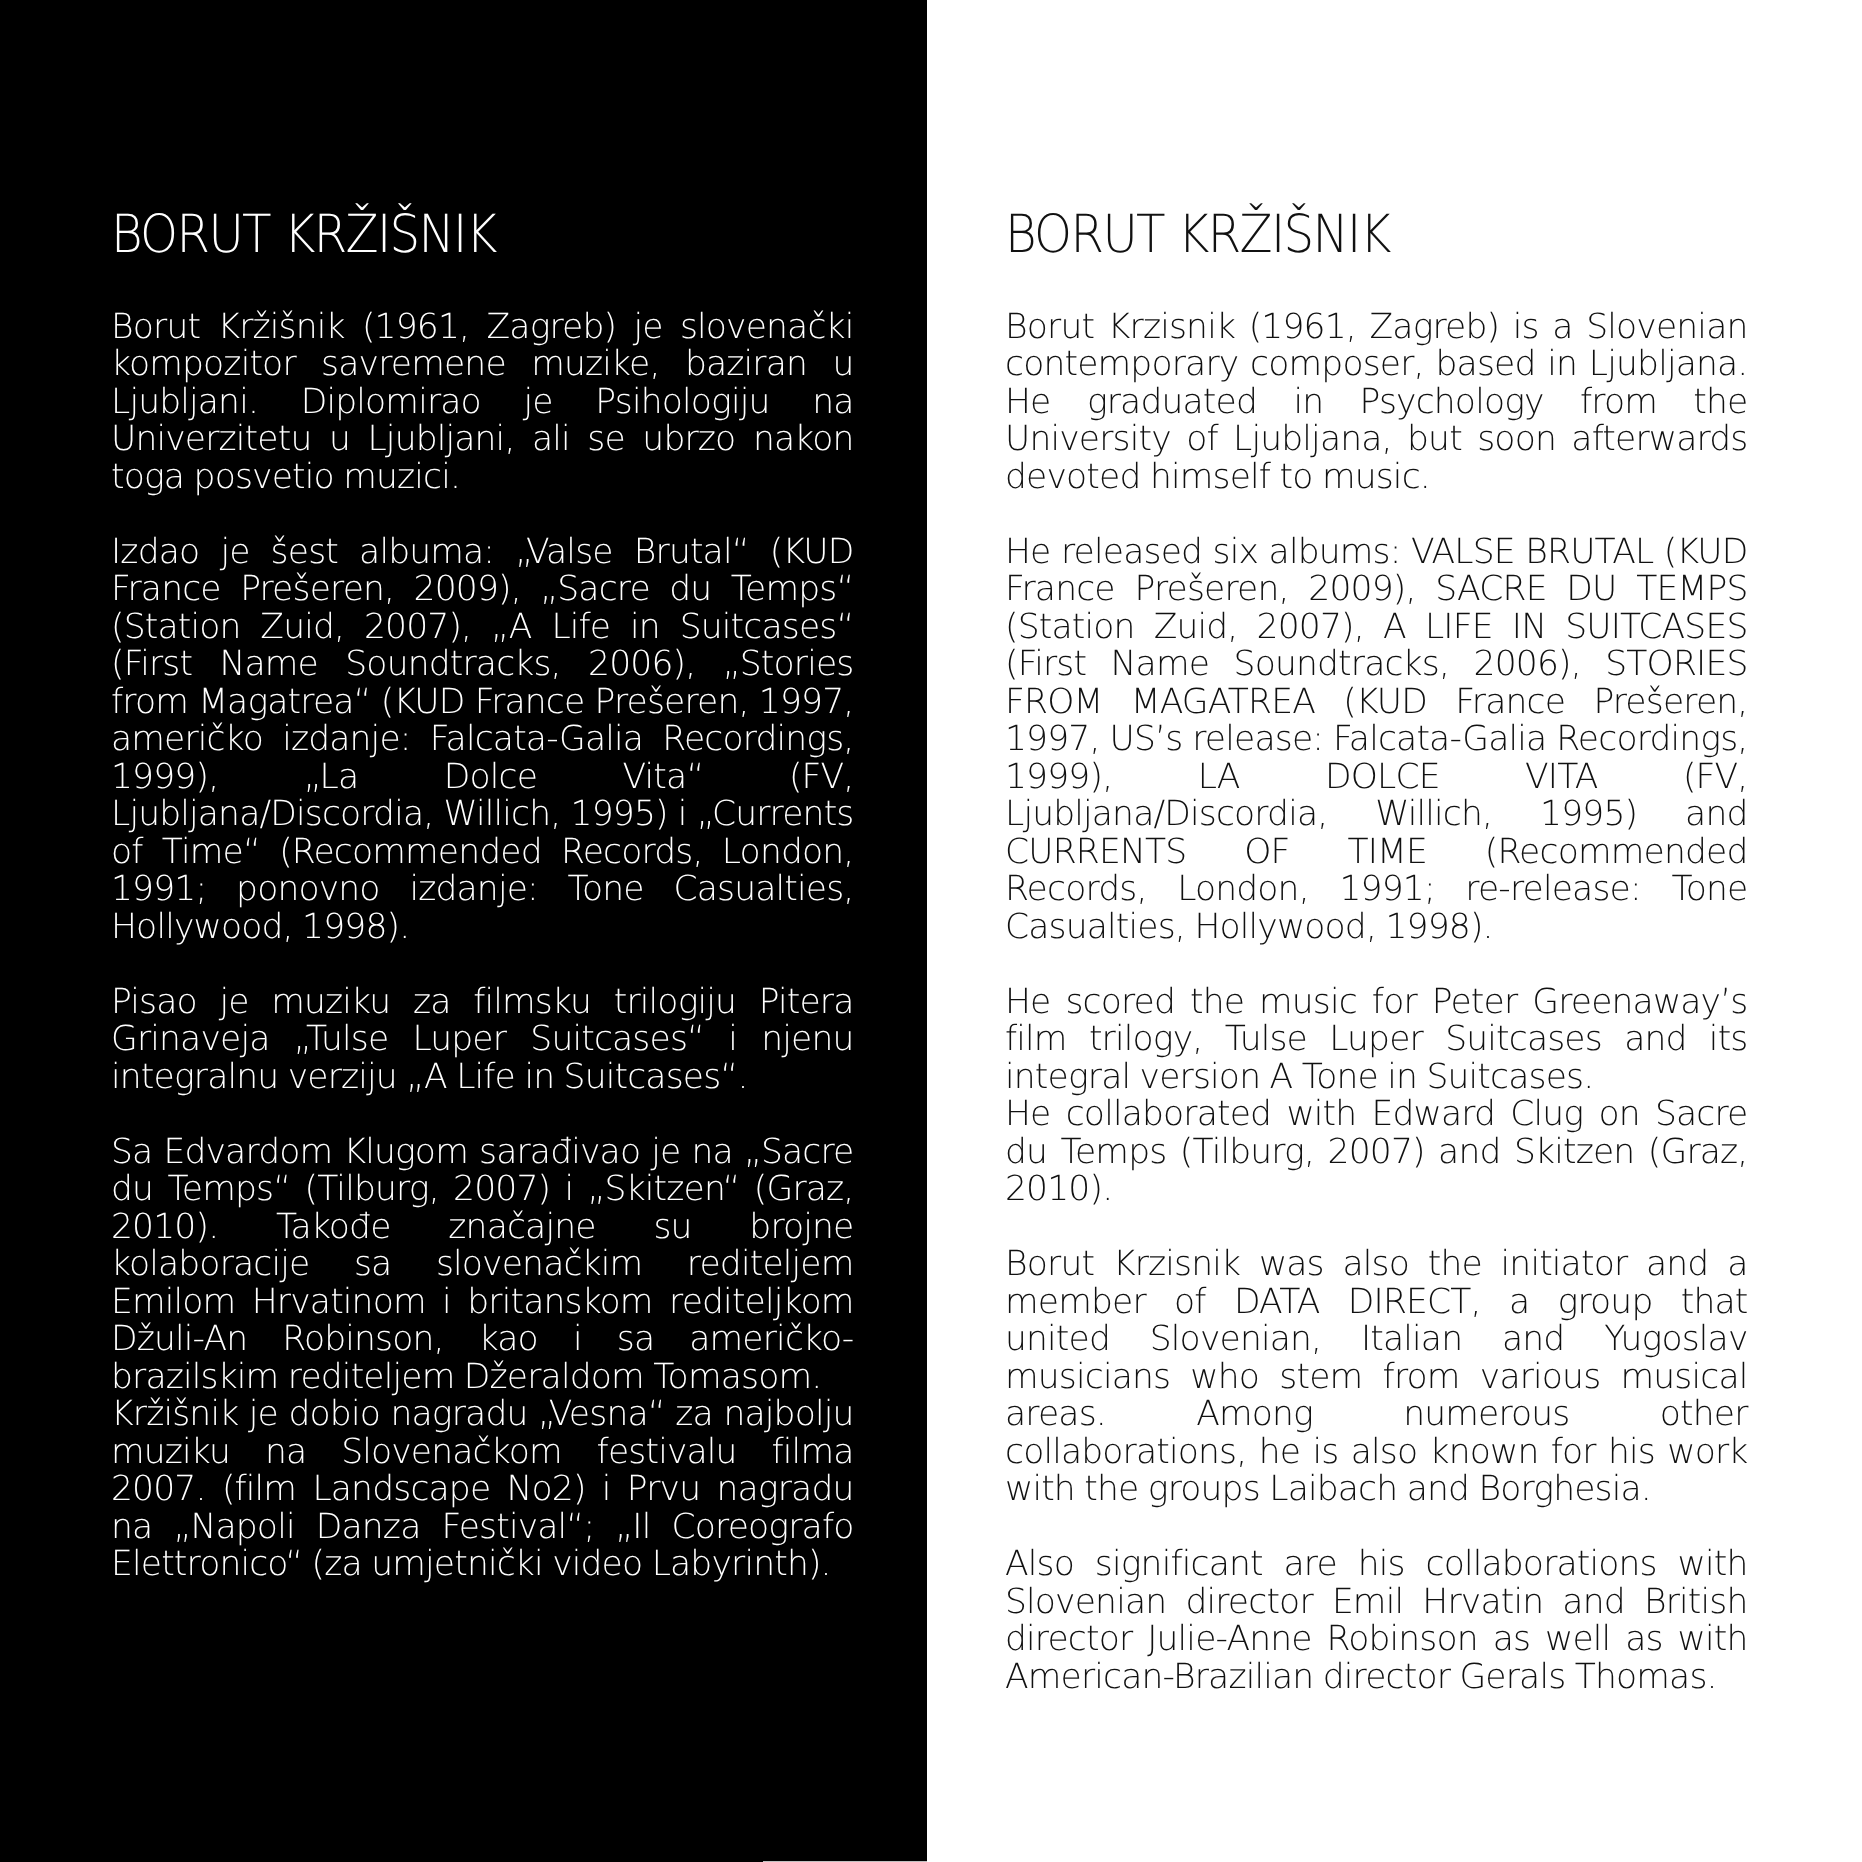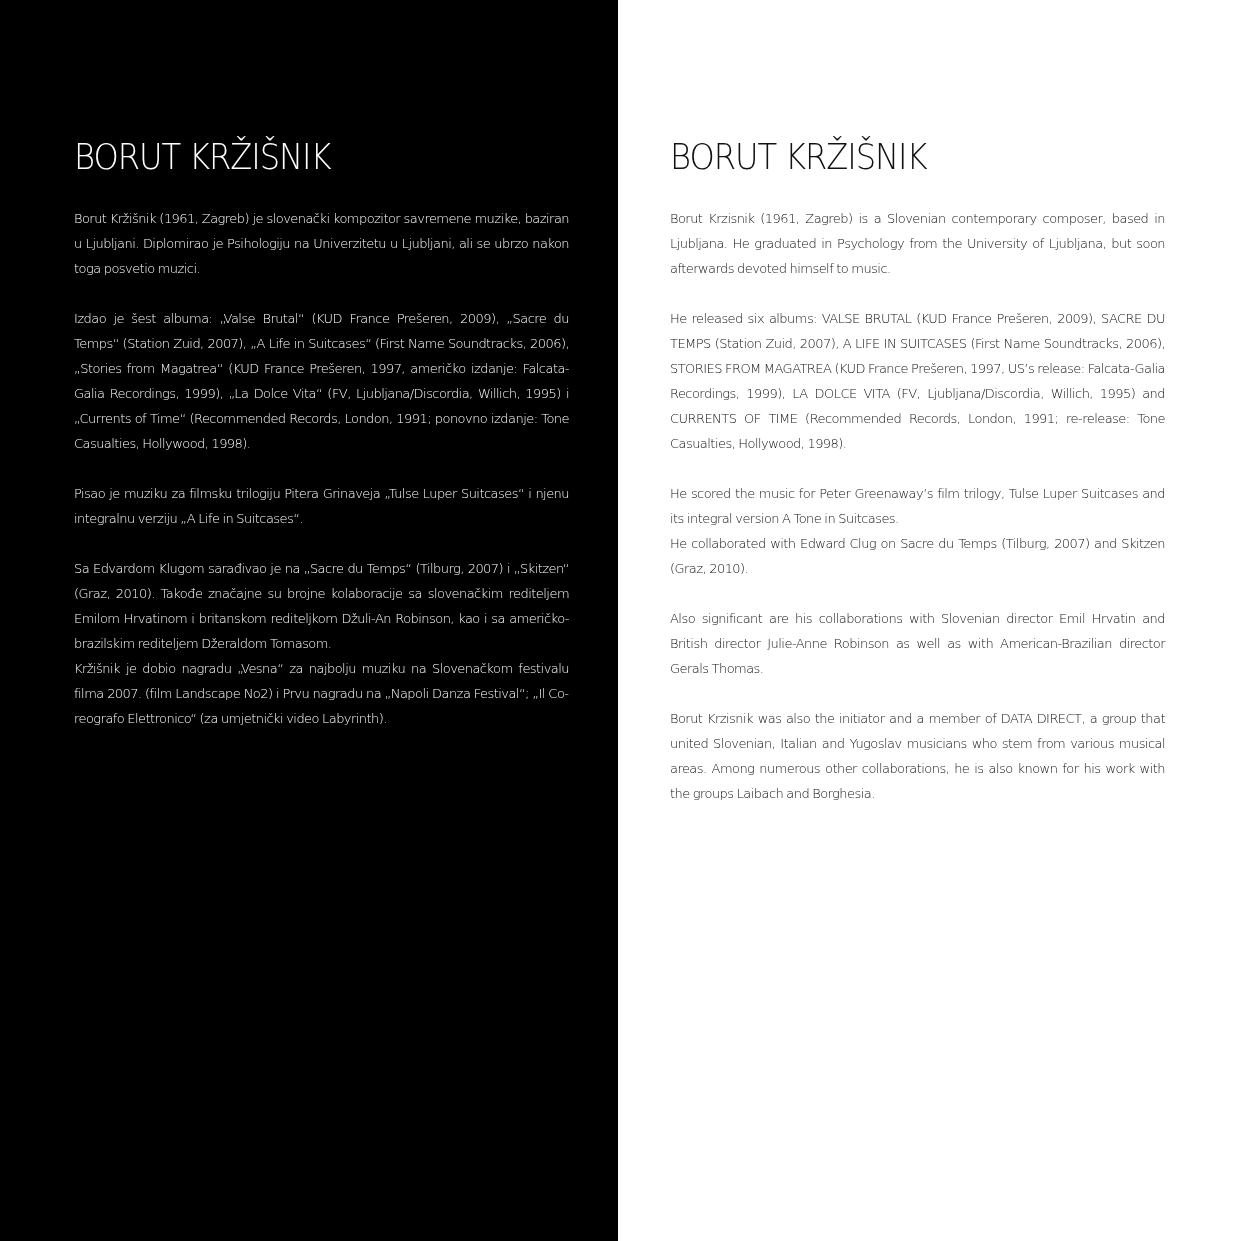--- a/index.html
+++ b/index.html
@@ -49,21 +49,21 @@
     white-space: nowrap;
     font-family: "DejaVu Sans", sans-serif;
     transform: scaleX(0.92);
     transform-origin: left center;
   }
   .body {
     margin-top: 26px;
   }
   .para {
     margin: 0 0 25px 0;
-    font-size: 13px;
+    font-size: 23px;
     line-height: 25px;
     text-align: justify;
     font-weight: 200;
     letter-spacing: -0.55px;
     word-spacing: -0.5px;
     hyphens: manual;
   }
   .para.tight { margin-bottom: 0; }
   .panel-left .para { font-weight: 200; }
 </style>
@@ -86,19 +86,19 @@
   </section>
 
   <section class="panel panel-right">
     <div class="column">
       <h1 class="title">BORUT KRŽIŠNIK</h1>
       <div class="body">
         <p class="para">Borut Krzisnik (1961, Zagreb) is a Slovenian contem­porary composer, based in Ljubljana. He graduated in Psychology from the University of Ljubljana, but soon afterwards devoted himself to music.</p>
         <p class="para">He released six albums: VALSE BRUTAL (KUD France Prešeren, 2009), SACRE DU TEMPS (Station Zuid, 2007), A LIFE IN SUITCASES (First Name Soundtracks, 2006), STORIES FROM MAGATREA (KUD France Prešeren, 1997, US’s release: Falcata-Galia Recordings, 1999), LA DOLCE VITA (FV, Ljubljana/Discordia, Willich, 1995) and CURRENTS OF TIME (Recommended Records, London, 1991; re-release: Tone Casualties, Hollywood, 1998).</p>
         <p class="para tight">He scored the music for Peter Greenaway’s film trilogy, Tulse Luper Suitcases and its integral version A Tone in Suitcases.</p>
         <p class="para">He collaborated with Edward Clug on Sacre du Temps (Tilburg, 2007) and Skitzen (Graz, 2010).</p>
+        <p class="para">Borut Krzisnik was also the initiator and a member of DATA DIRECT, a group that united Slovenian, Italian and Yugoslav musicians who stem from various musi­cal areas. Among numerous other collaborations, he is also known for his work with the groups Laibach and Borghesia.</p>
         <p class="para">Also significant are his collaborations with Slovenian director Emil Hrvatin and British director Julie-Anne Robinson as well as with American-Brazilian director Gerals Thomas.</p>
-        <p class="para">Borut Krzisnik was also the initiator and a member of DATA DIRECT, a group that united Slovenian, Italian and Yugoslav musicians who stem from various musi­cal areas. Among numerous other collaborations, he is also known for his work with the groups Laibach and Borghesia.</p>
       </div>
     </div>
   </section>
 
 </div>
 
 </body></html>

